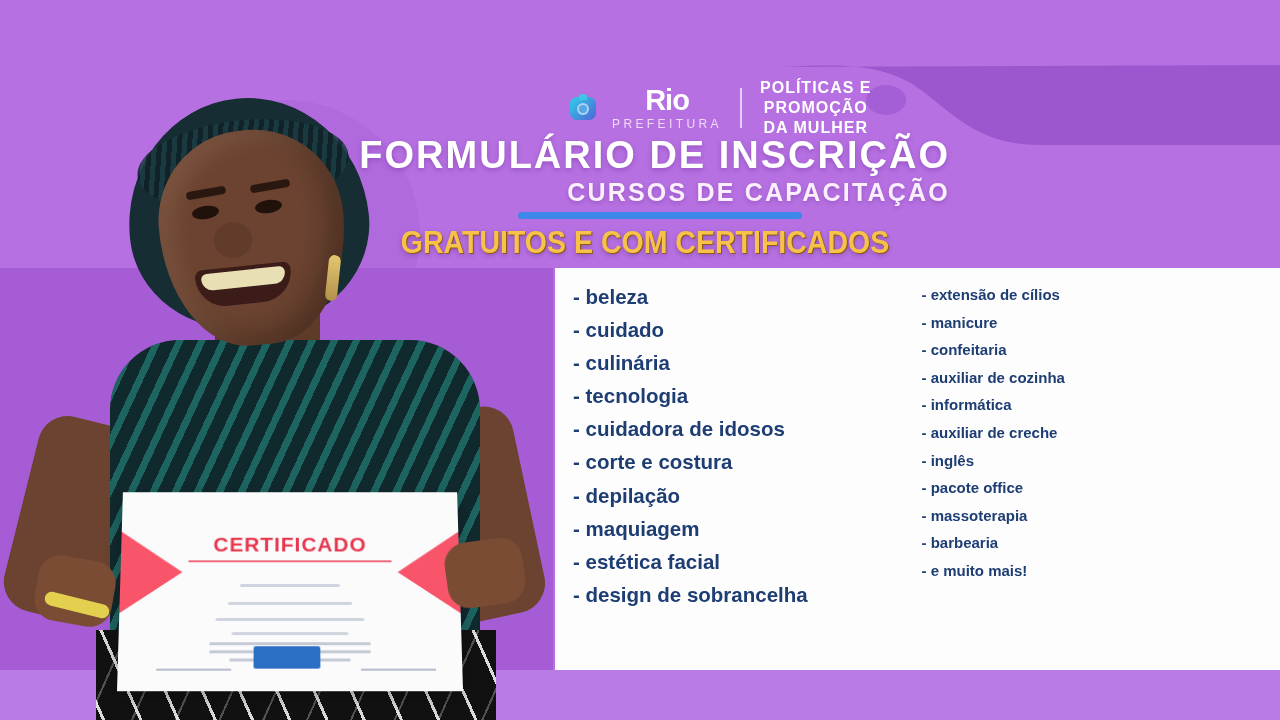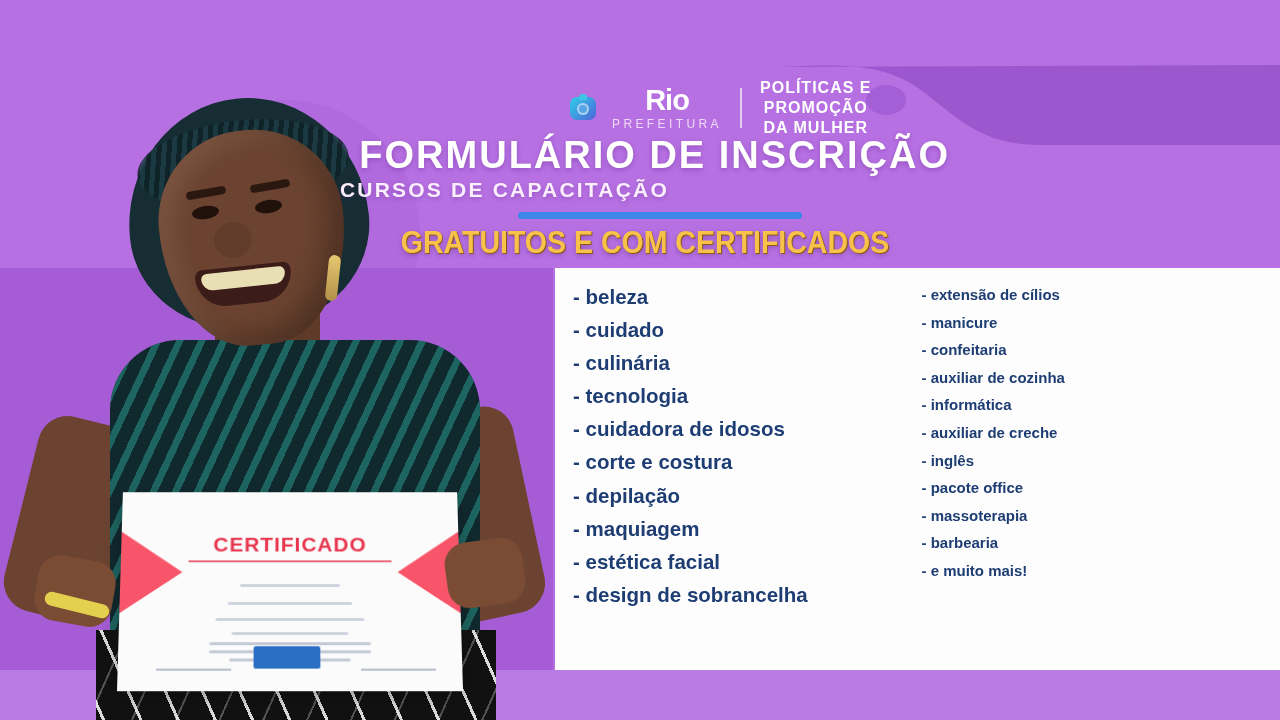--- a/index.html
+++ b/index.html
@@ -114,22 +114,22 @@
     background:#3fc6e4;}
   .logo-word{display:flex;flex-direction:column;line-height:1;}
   .logo-rio{font-size:29px;font-weight:bold;color:#ffffff;letter-spacing:-1px;}
   .logo-pref{font-size:12px;color:#f0d9f7;letter-spacing:3.4px;margin-top:3px;}
   .logo-div{width:2px;height:40px;background:rgba(255,255,255,.65);margin:0 4px;}
   .logo-sec{font-size:16px;font-weight:bold;color:#ffffff;letter-spacing:1px;line-height:1.25;}
 
   .title{position:absolute;left:340px;top:134px;width:610px;text-align:right;
     color:#ffffff;font-size:38px;font-weight:bold;letter-spacing:2px;
     text-shadow:0 2px 5px rgba(90,30,130,.35);}
-  .subtitle{position:absolute;left:340px;top:178px;width:610px;text-align:left;
-    color:#fbeffd;font-size:21px;font-weight:bold;letter-spacing:2.2px;
+  .subtitle{position:absolute;left:340px;top:178px;width:610px;text-align:right;
+    color:#fbeffd;font-size:25px;font-weight:bold;letter-spacing:2.2px;
     text-shadow:0 2px 4px rgba(90,30,130,.3);}
   .divider{position:absolute;left:518px;top:212px;width:284px;height:7px;border-radius:4px;
     background:#3d87e8;}
   .headline{position:absolute;left:340px;top:225px;width:610px;text-align:center;
     color:#f8c24a;font-size:31px;font-weight:bold;letter-spacing:0px;
     transform:scaleX(.92);
     text-shadow:1px 1px 0 #8a5a12, 0 2px 6px rgba(60,20,90,.35);}
 
   
   .panel{position:absolute;left:555px;top:268px;width:725px;height:402px;background:#fdfdfe;}

